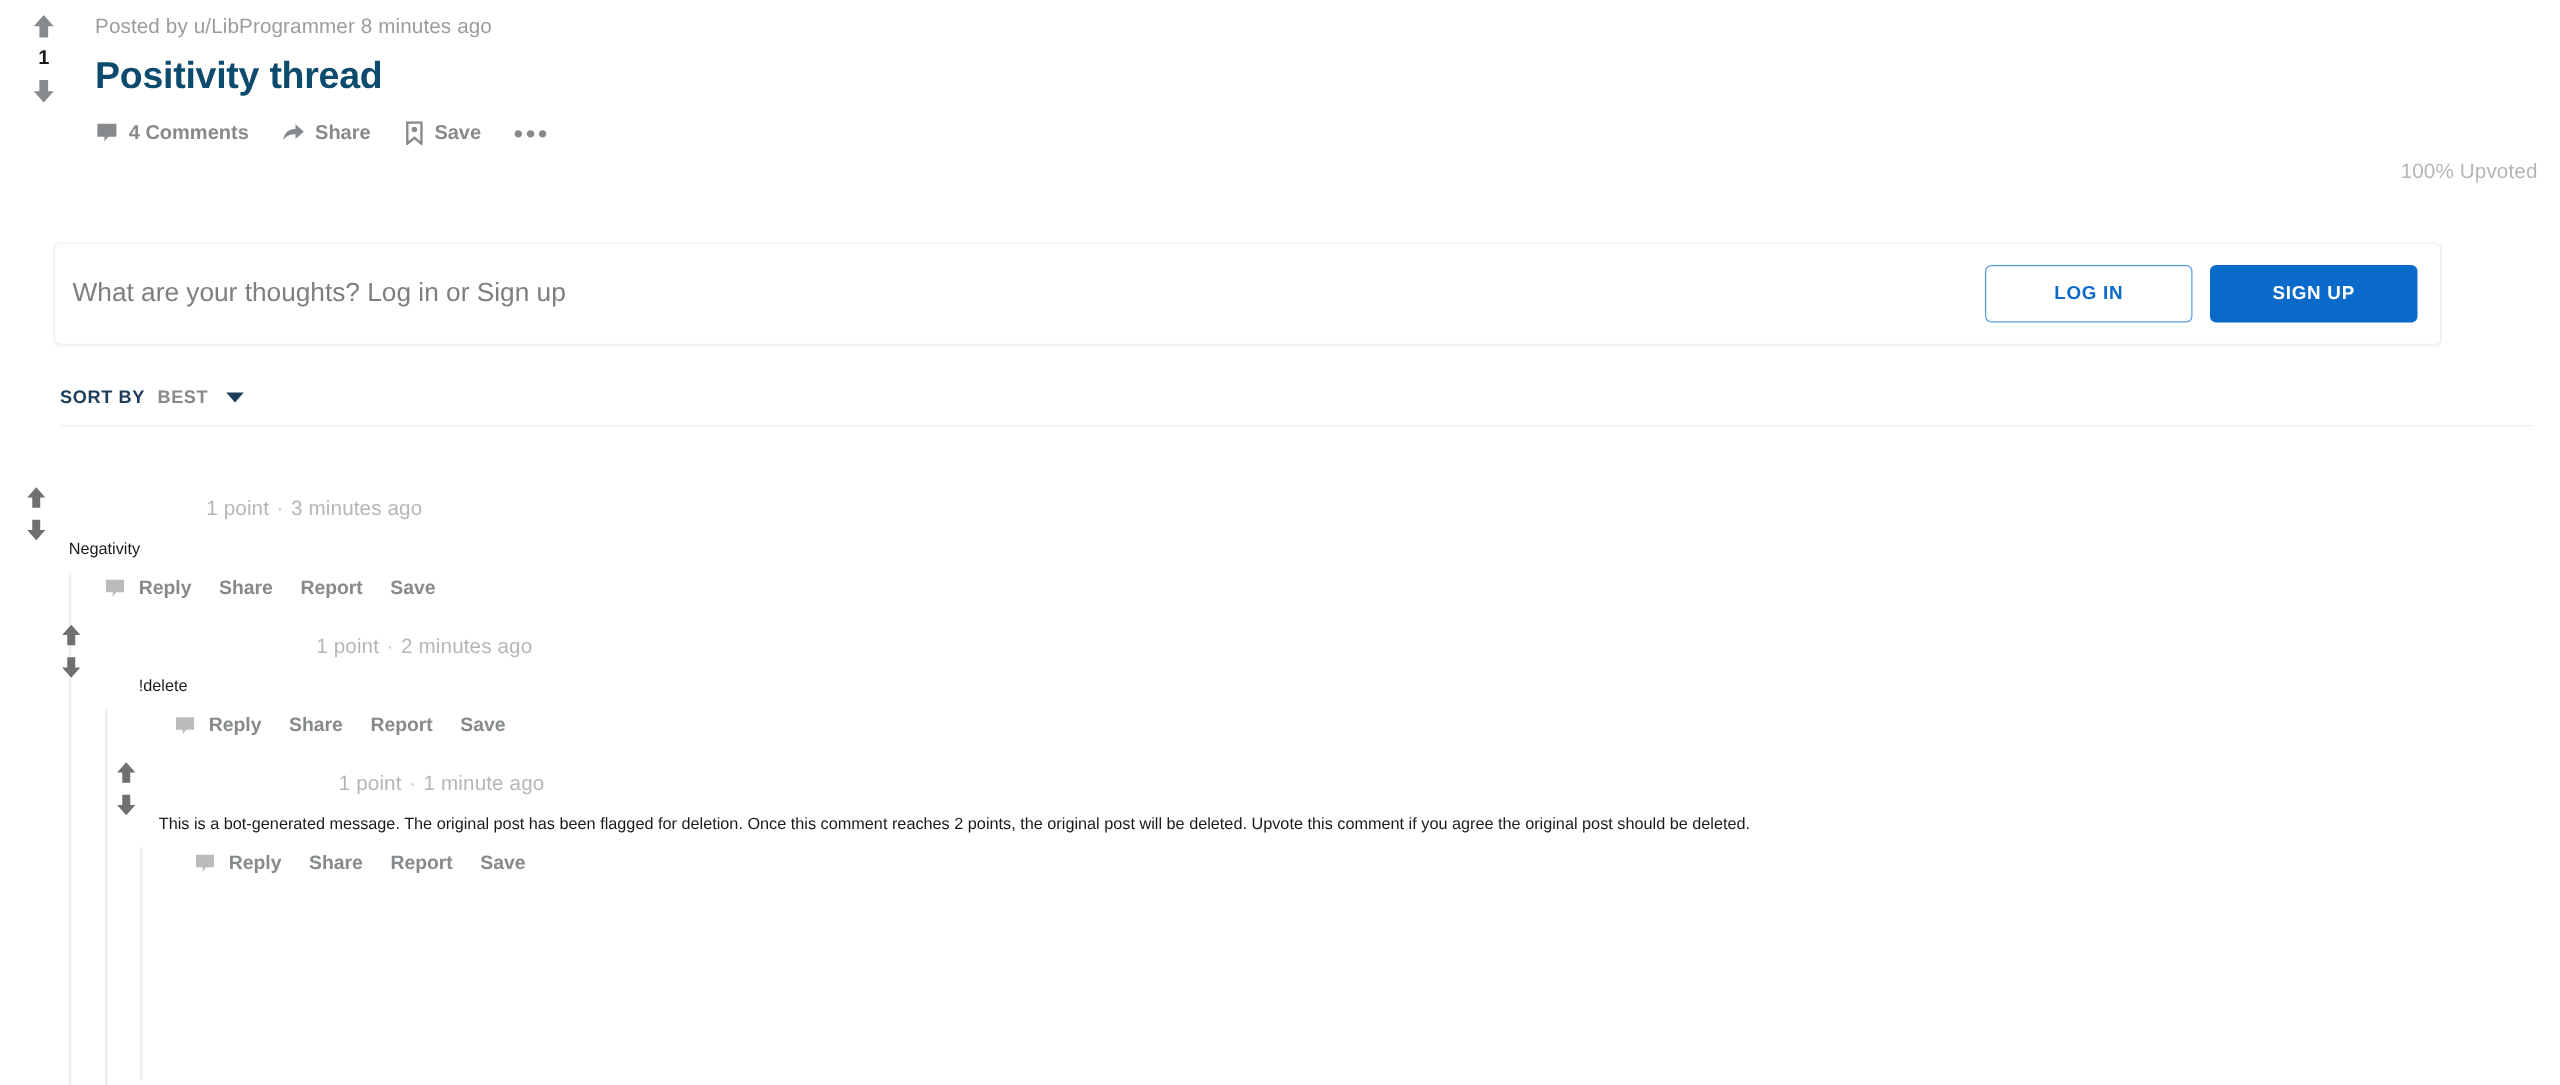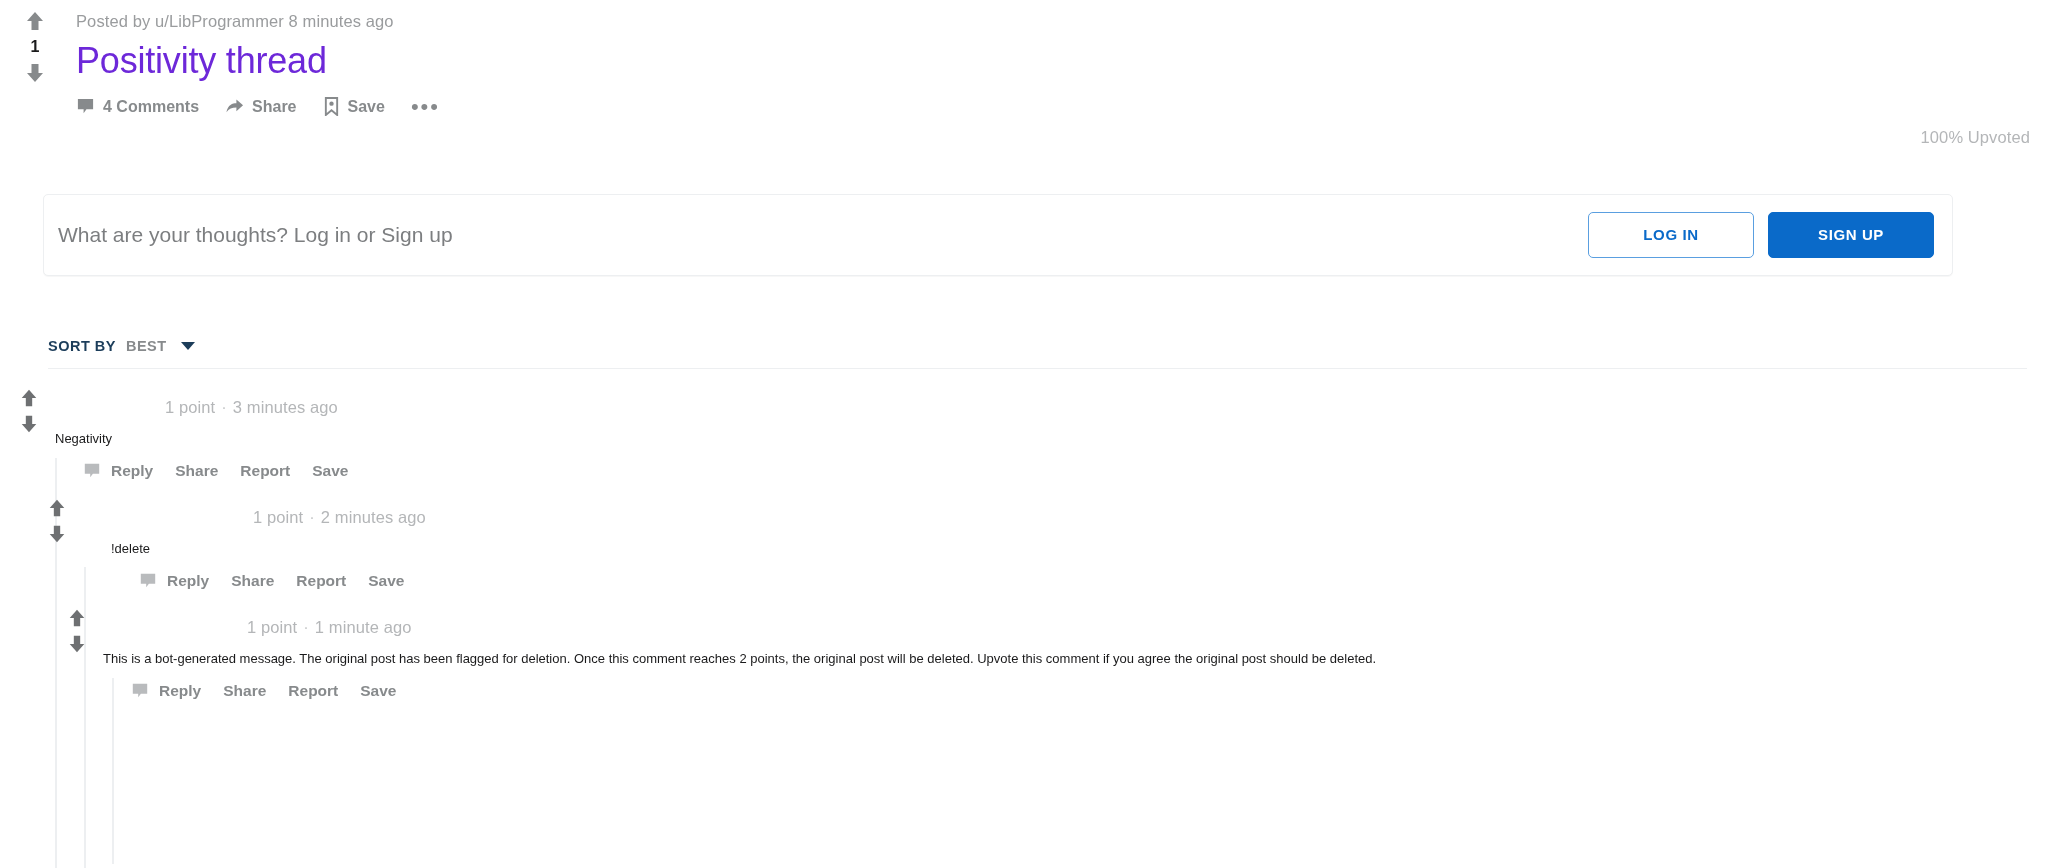--- a/index.html
+++ b/index.html
@@ -46,23 +46,23 @@
     margin-left: 76px;
     padding-top: 10px;
   }
   .post-meta {
     font-size: 16.5px;
     color: #9a9c9e;
     line-height: 22px;
     letter-spacing: 0.1px;
   }
   .post-title {
-    font-size: 36px;
-    font-weight: normal;
-    color: #6d28d9;
+    font-size: 30px;
+    font-weight: bold;
+    color: #0c4a6e;
     line-height: 38px;
     margin-top: 10px;
     letter-spacing: -0.2px;
   }
   .post-actions {
     display: flex;
     align-items: center;
     margin-top: 17px;
     gap: 0px;
     color: #878a8c;
@@ -140,21 +140,21 @@
     color: #ffffff;
     background: #0a6ac9;
     border: 1.5px solid #0a6ac9;
     min-width: 166px;
   }
 
   
   .sort-bar {
     position: absolute;
     left: 48px;
-    top: 338px;
+    top: 310px;
     width: 1979px;
   }
   .sort-row {
     display: flex;
     align-items: center;
     gap: 10px;
     padding-bottom: 14px;
   }
   .sort-label {
     font-size: 14.5px;
@@ -369,21 +369,21 @@
             </svg>
         </span>
         <span class="c-action">Reply</span>
         <span class="c-action">Share</span>
         <span class="c-action">Report</span>
         <span class="c-action">Save</span>
       </div>
     </div>
   </div>
 
-  <div class="comment" style="position:absolute; left:48px; top:220px;">
+  <div class="comment" style="position:absolute; left:72px; top:220px;">
     <div class="c-votes" style="left:16px; top:-8px;">
       <span class="c-arrow">
         <svg width="20" height="20" viewBox="0 0 22 22">
             <path d="M11 2 L19 11 L14.5 11 L14.5 20 L7.5 20 L7.5 11 L3 11 Z" fill="#6e7072"></path>
           </svg>
       </span>
       <span class="c-arrow">
         <svg width="20" height="20" viewBox="0 0 22 22">
             <path d="M11 20 L3 11 L7.5 11 L7.5 2 L14.5 2 L14.5 11 L19 11 Z" fill="#6e7072"></path>
           </svg>

